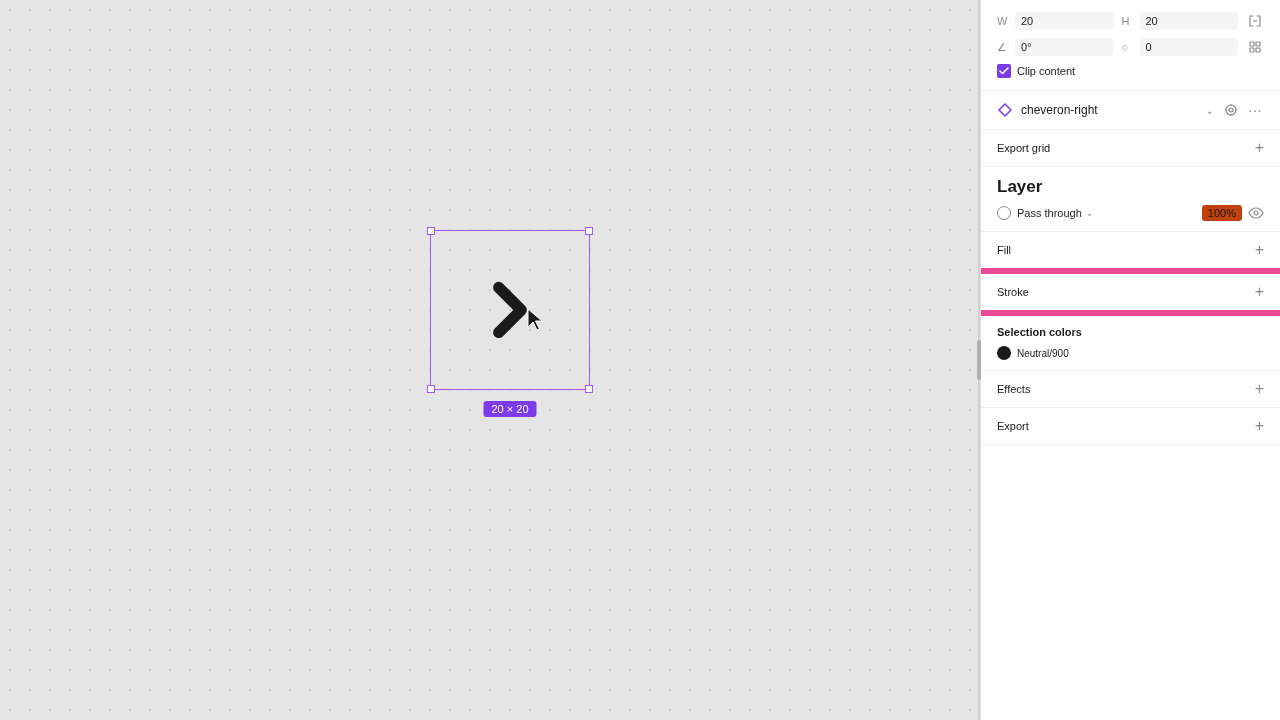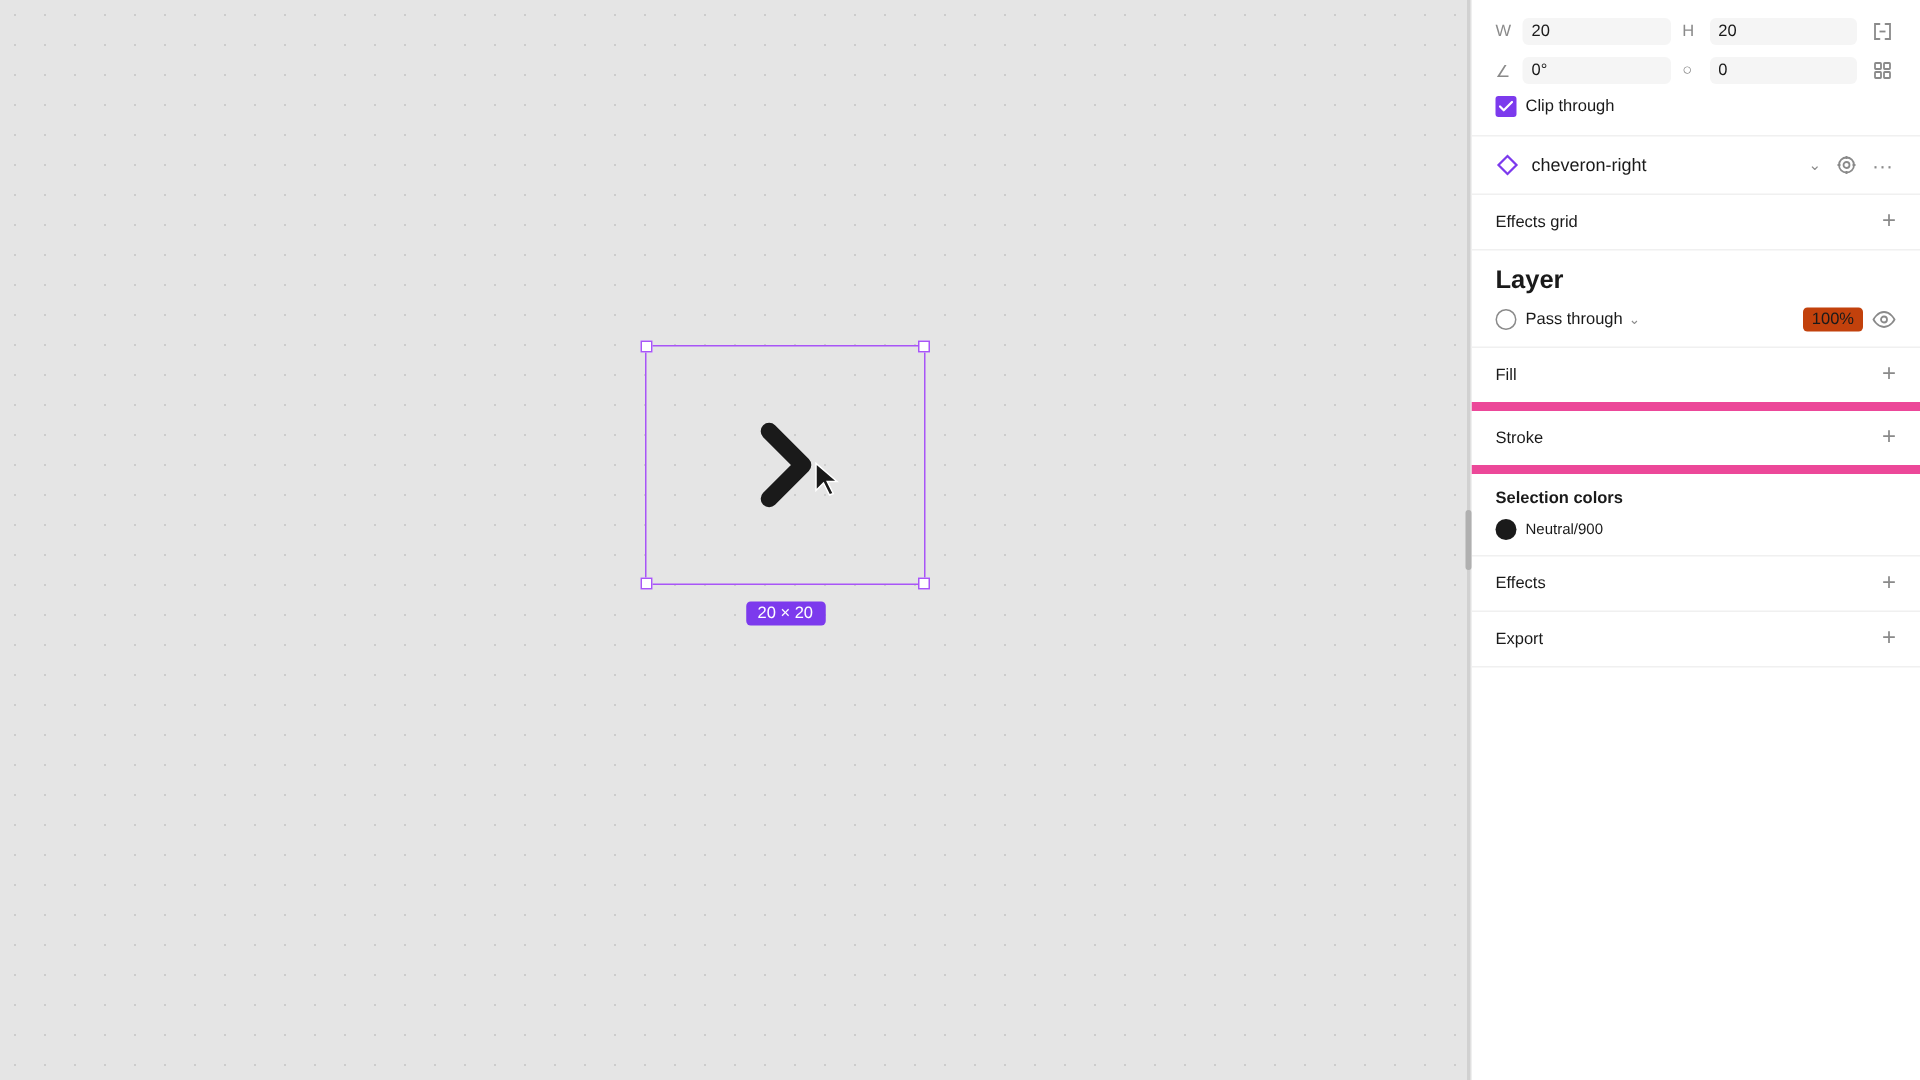--- a/index.html
+++ b/index.html
@@ -31,21 +31,21 @@
 
     
     .canvas-element-wrapper {
       position: absolute;
       top: 230px;
       left: 430px;
     }
 
     .selection-box {
       position: relative;
-      width: 187px;
+      width: 160px;
       height: 160px;
       border: 1.5px solid #a855f7;
     }
 
     .selection-handle {
       position: absolute;
       width: 8px;
       height: 8px;
       border: 1.5px solid #a855f7;
       background: white;
@@ -433,21 +433,21 @@
         </svg>
       </div>
     </div>
 
     <div class="clip-content-row">
       <div class="checkbox-checked">
         <svg width="10" height="8" viewBox="0 0 10 8" fill="none">
           <path d="M1 4L3.5 6.5L9 1" stroke="white" stroke-width="1.5" stroke-linecap="round" stroke-linejoin="round"></path>
         </svg>
       </div>
-      <span class="clip-label">Clip through</span>
+      <span class="clip-label">Clip content</span>
     </div>
   </div>
 
   <div class="component-row">
     <div class="diamond-icon">
       <svg width="16" height="16" viewBox="0 0 16 16" fill="none">
         <path d="M8 2L14 8L8 14L2 8Z" stroke="#7c3aed" stroke-width="1.5" fill="none"></path>
       </svg>
     </div>
     <span class="component-name">cheveron-right</span>
@@ -461,21 +461,21 @@
           <line x1="7" y1="11" x2="7" y2="13" stroke="#8a8a8a" stroke-width="1.2"></line>
           <line x1="1" y1="7" x2="3" y2="7" stroke="#8a8a8a" stroke-width="1.2"></line>
           <line x1="11" y1="7" x2="13" y2="7" stroke="#8a8a8a" stroke-width="1.2"></line>
         </svg>
       </div>
       <div class="icon-btn" style="letter-spacing:0px;font-size:14px;color:#8a8a8a;">···</div>
     </div>
   </div>
 
   <div class="section-header">
-    <span class="section-title">Effects grid</span>
+    <span class="section-title">Export grid</span>
     <span class="add-btn">+</span>
   </div>
 
   <div class="layer-section">
     <div class="layer-title">Layer</div>
     <div class="layer-row">
       <div class="blend-circle"></div>
       <div class="blend-select">
         <span>Pass through</span>
         <span style="font-size:9px;color:#8a8a8a;margin-left:2px;">⌄</span>

